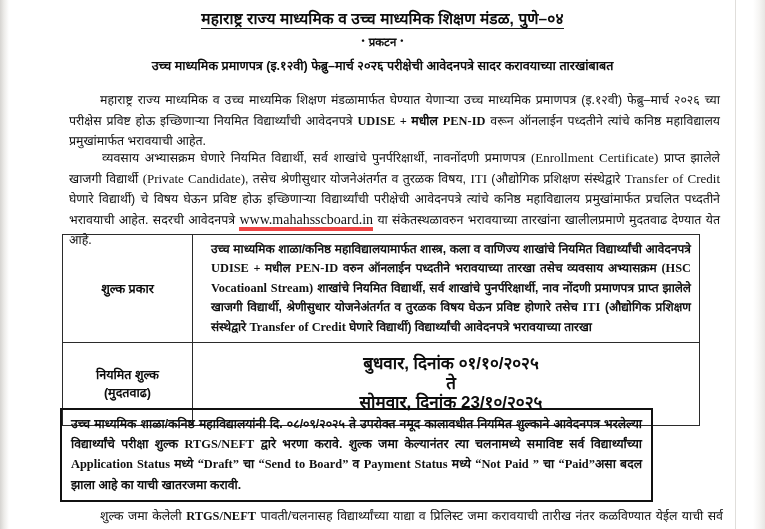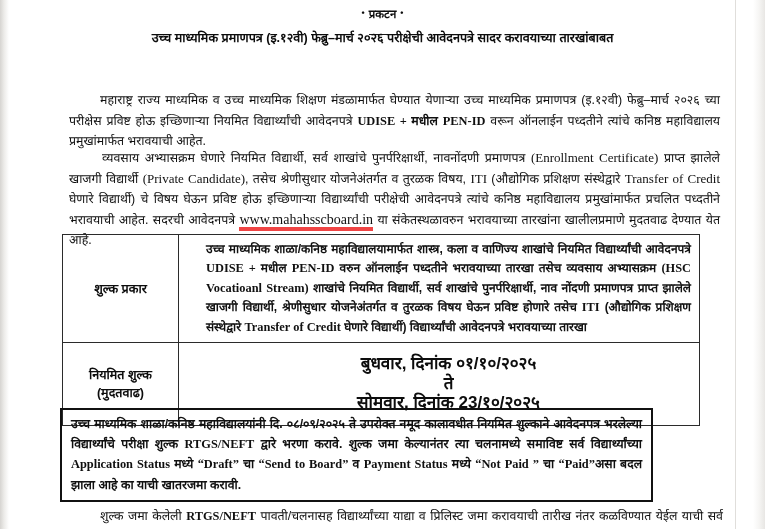--- a/index.html
+++ b/index.html
@@ -131,24 +131,24 @@
     vertical-align: middle;
     padding: 0;
   }
   .fee-table td.label {
     width: 95px;
     text-align: center;
     font-family: "Liberation Sans", "DejaVu Sans", sans-serif;
     font-size: 12.6px;
     font-weight: 700;
     line-height: 18px;
-    padding: 4px 10px;
+    padding: 4px 17px;
   }
   .fee-table td.content {
-    padding: 5px 8px 5px 27px;
+    padding: 5px 8px 5px 18px;
   }
   .fee-desc {
     margin: 0;
     font-family: "Liberation Sans", "DejaVu Sans", sans-serif;
     font-size: 12px;
     font-weight: 700;
     line-height: 19.4px;
     text-align: justify;
     text-justify: inter-word;
     color: #111;
@@ -194,20 +194,21 @@
 </style>
 </head>
 <body>
 
 <div class="scan-edge-left"></div>
 <div class="scan-edge-right"></div>
 <div class="scan-fold"></div>
 
 <div class="page">
 
+  <h1 class="doc-title"><span class="ul">महाराष्ट्र राज्य माध्यमिक व उच्च माध्यमिक शिक्षण मंडळ, पुणे–०४</span></h1>
 
   <div class="doc-kind"><span class="bullet">•</span><span class="ul">प्रकटन</span><span class="bullet">•</span></div>
 
   <h2 class="doc-subtitle">उच्च माध्यमिक प्रमाणपत्र (इ.१२वी) फेब्रु–मार्च २०२६ परीक्षेची आवेदनपत्रे सादर करावयाच्या तारखांबाबत</h2>
 
   <div class="body-block" style="top:78px;">
     <p class="para"><span>महाराष्ट्र राज्य माध्यमिक व उच्च माध्यमिक शिक्षण मंडळामार्फत घेण्यात येणाऱ्या उच्च माध्यमिक प्रमाणपत्र (इ.१२वी) फेब्रु–मार्च २०२६ च्या परीक्षेस प्रविष्ट होऊ इच्छिणाऱ्या नियमित विद्यार्थ्यांची आवेदनपत्रे </span><span class="en-b">UDISE + </span><span class="dv-b">मधील </span><span class="en-b">PEN-ID</span><span> वरून ऑनलाईन पध्दतीने त्यांचे कनिष्ठ महाविद्यालय प्रमुखांमार्फत भरावयाची आहेत.</span></p>
   </div>
 
   <div class="body-block" style="top:136px;">

